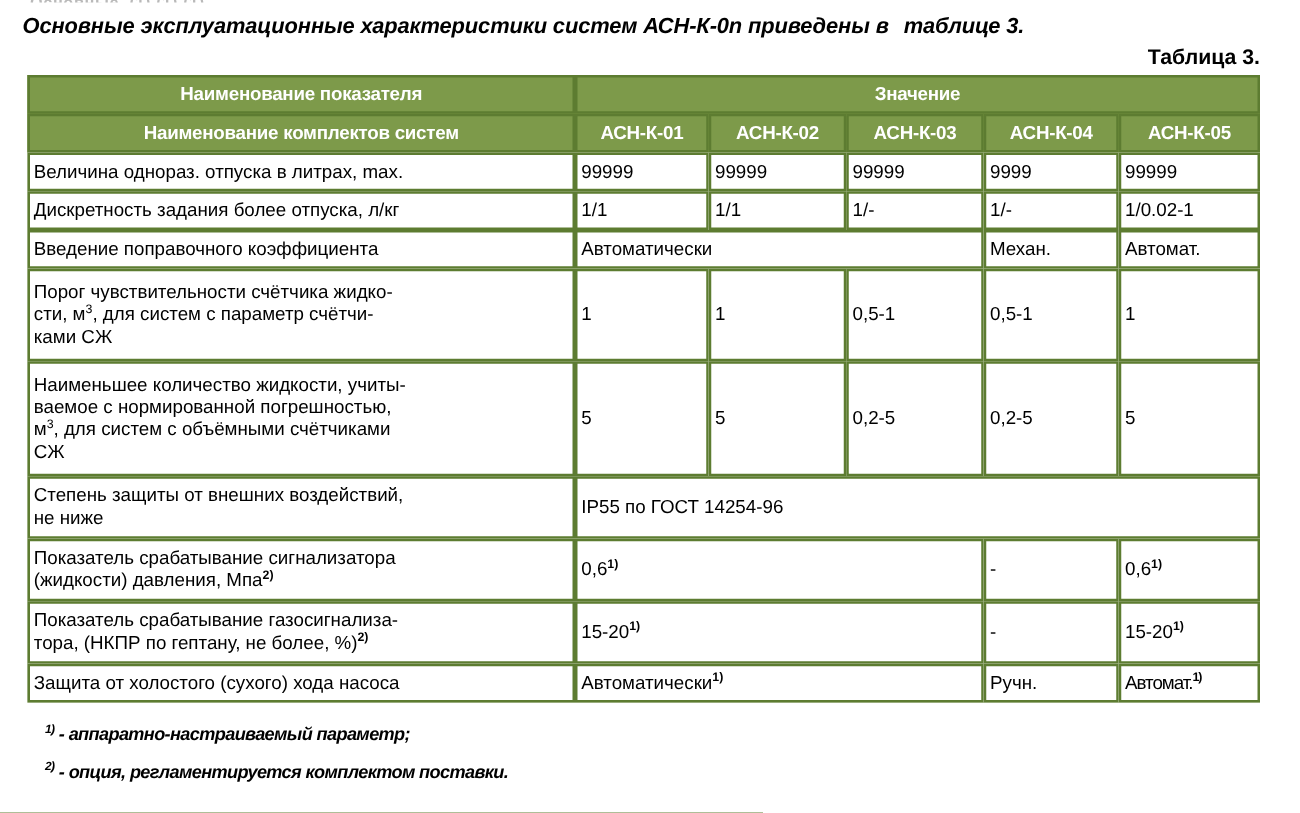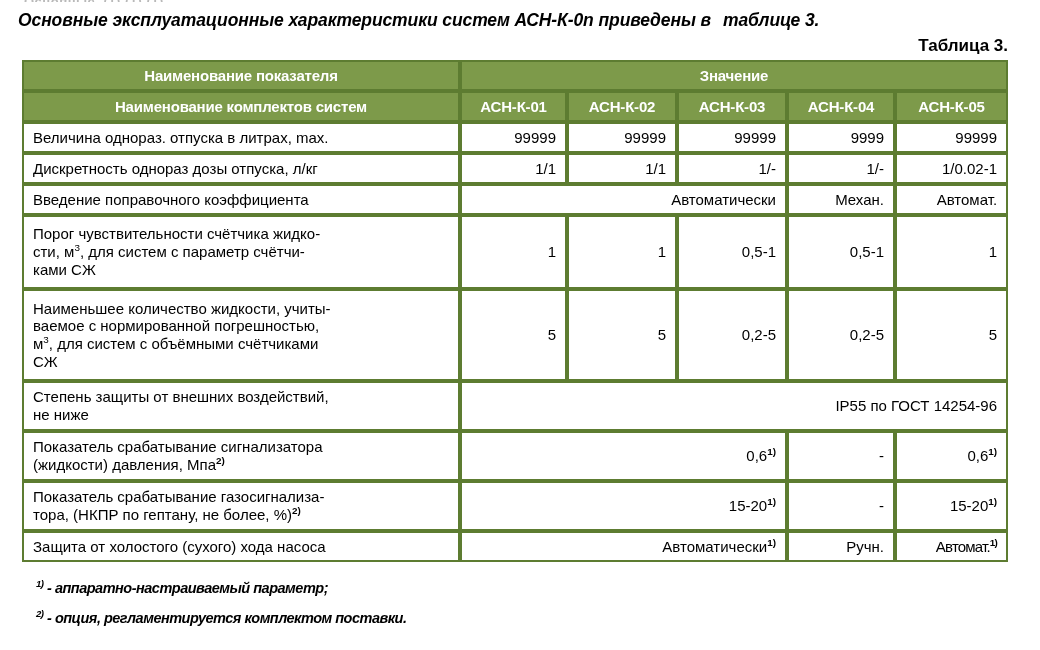--- a/index.html
+++ b/index.html
@@ -64,21 +64,21 @@
     border-spacing: 0;
     width: 986px;
     table-layout: fixed;
     background: #5d7c31;
   }
   table.spec td, table.spec th {
     border: 2px solid #5d7c31;
     background: #ffffff;
     font-size: 15px;
     font-weight: normal;
-    padding: 1px 9px;
+    padding: 1px 3px;
     vertical-align: middle;
     line-height: 1.18;
     margin-top: 19px;
   }
   table.spec th {
     background: #7d9a4a;
     color: #ffffff;
     font-weight: bold;
     text-align: center;
     letter-spacing: -0.2px;
@@ -86,21 +86,21 @@
   th.hdr-name { font-size: 16.5px; }
   th.hdr-value { font-size: 16.5px; }
   th.hdr-sets { font-size: 16px; }
   th.hdr-col { font-size: 15.5px; letter-spacing: -0.6px; }
 
   td.name-cell {
     text-align: left;
     padding-left: 8px;
     padding-right: 4px;
   }
-  td.val-cell { text-align: right; }
+  td.val-cell { text-align: left; }
 
   .r-tall-1 { height: 68px; }
   .r-tall-2 { height: 86px; }
   .r-med    { height: 44px; }
   .r-small  { height: 25px; }
 
   sup { font-size: 0.66em; vertical-align: super; line-height: 0; }
   sup.b { font-weight: bold; }
   .sq { font-size: 0.66em; vertical-align: super; line-height: 0; }
 
@@ -161,21 +161,21 @@
     <tr>
       <td class="name-cell r-small">Величина однораз. отпуска в литрах, max.</td>
       <td class="val-cell r-small">99999</td>
       <td class="val-cell r-small">99999</td>
       <td class="val-cell r-small">99999</td>
       <td class="val-cell r-small">9999</td>
       <td class="val-cell r-small">99999</td>
     </tr>
 
     <tr>
-      <td class="name-cell r-small">Дискретность однораз дозы отпуска, л/кг</td>
+      <td class="name-cell r-small">Дискретность задания более отпуска, л/кг</td>
       <td class="val-cell r-small">1/1</td>
       <td class="val-cell r-small">1/1</td>
       <td class="val-cell r-small">1/-</td>
       <td class="val-cell r-small">1/-</td>
       <td class="val-cell r-small">1/0.02-1</td>
     </tr>
 
 
     <tr>
       <td class="name-cell r-small">Введение поправочного коэффициента</td>

